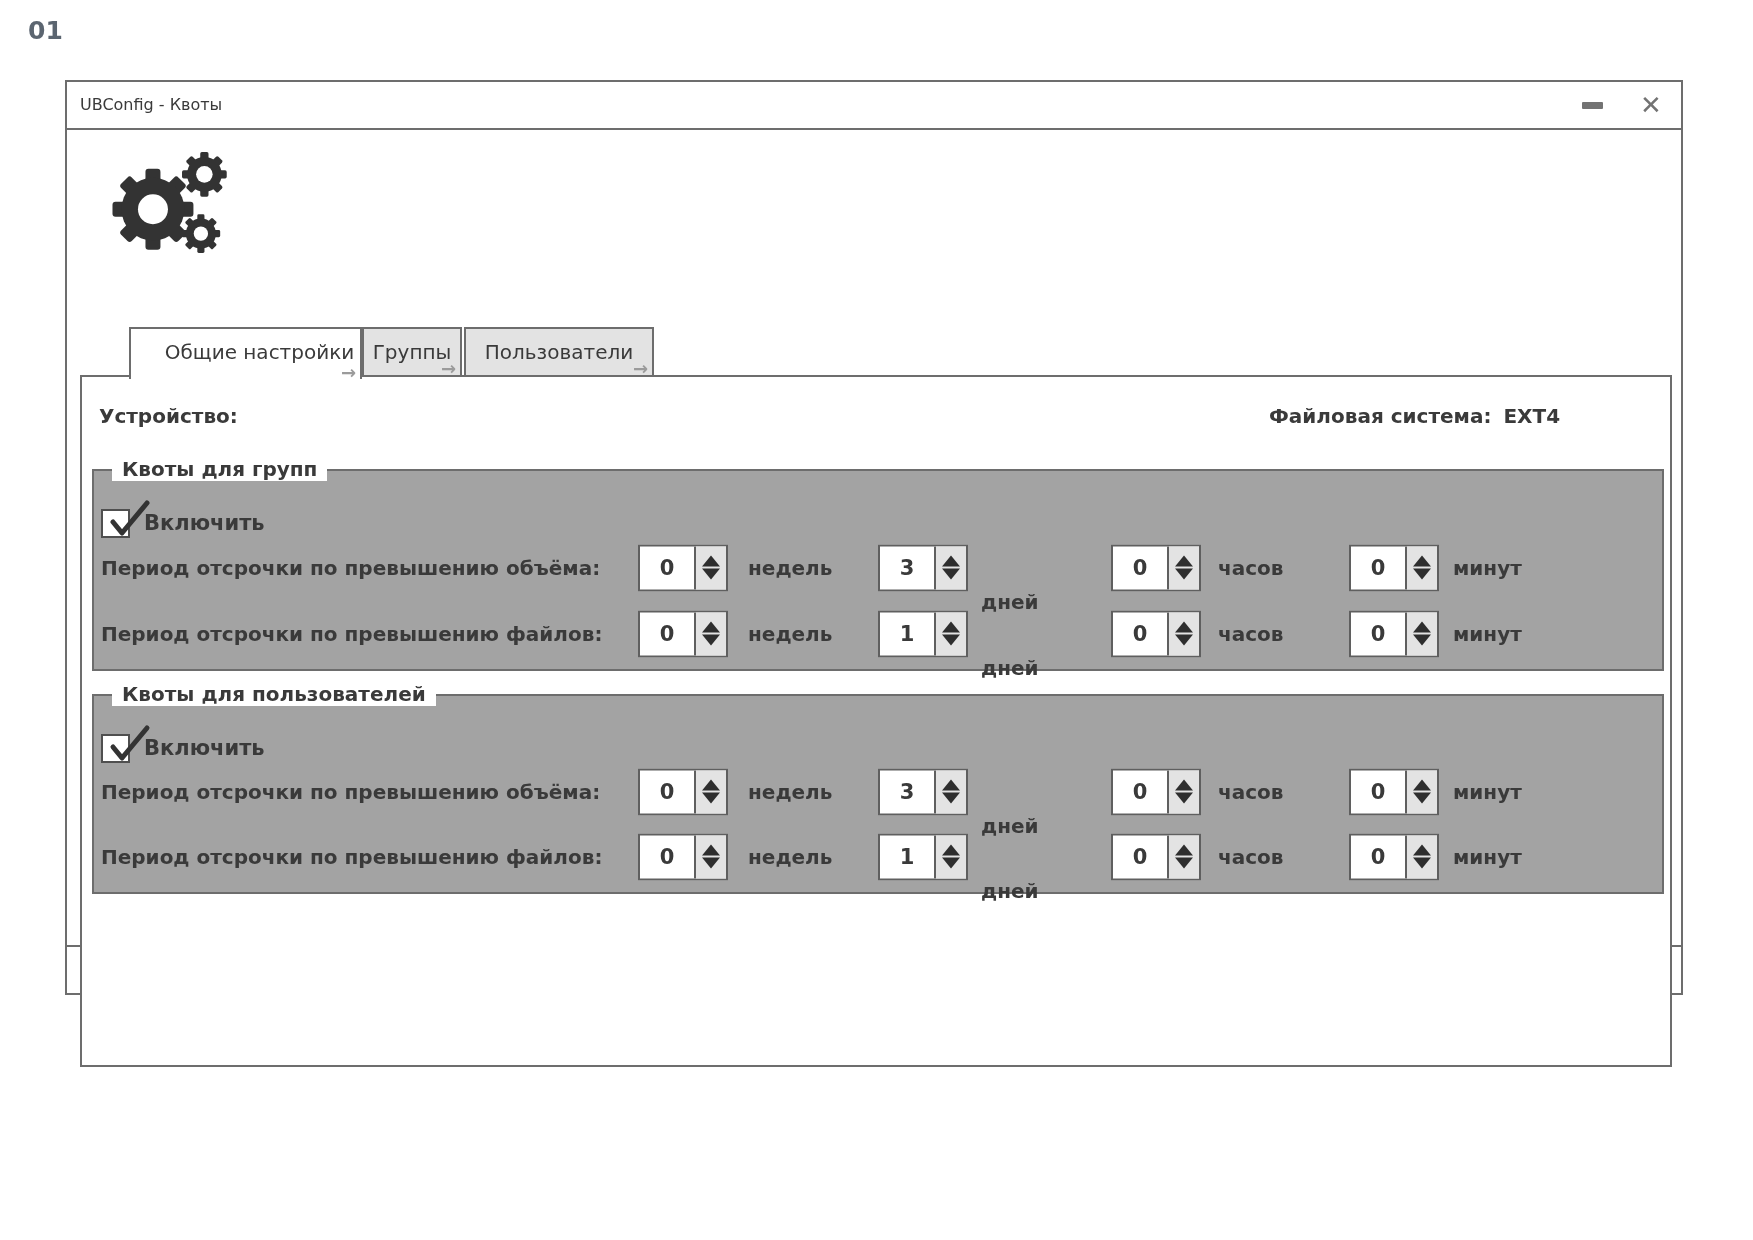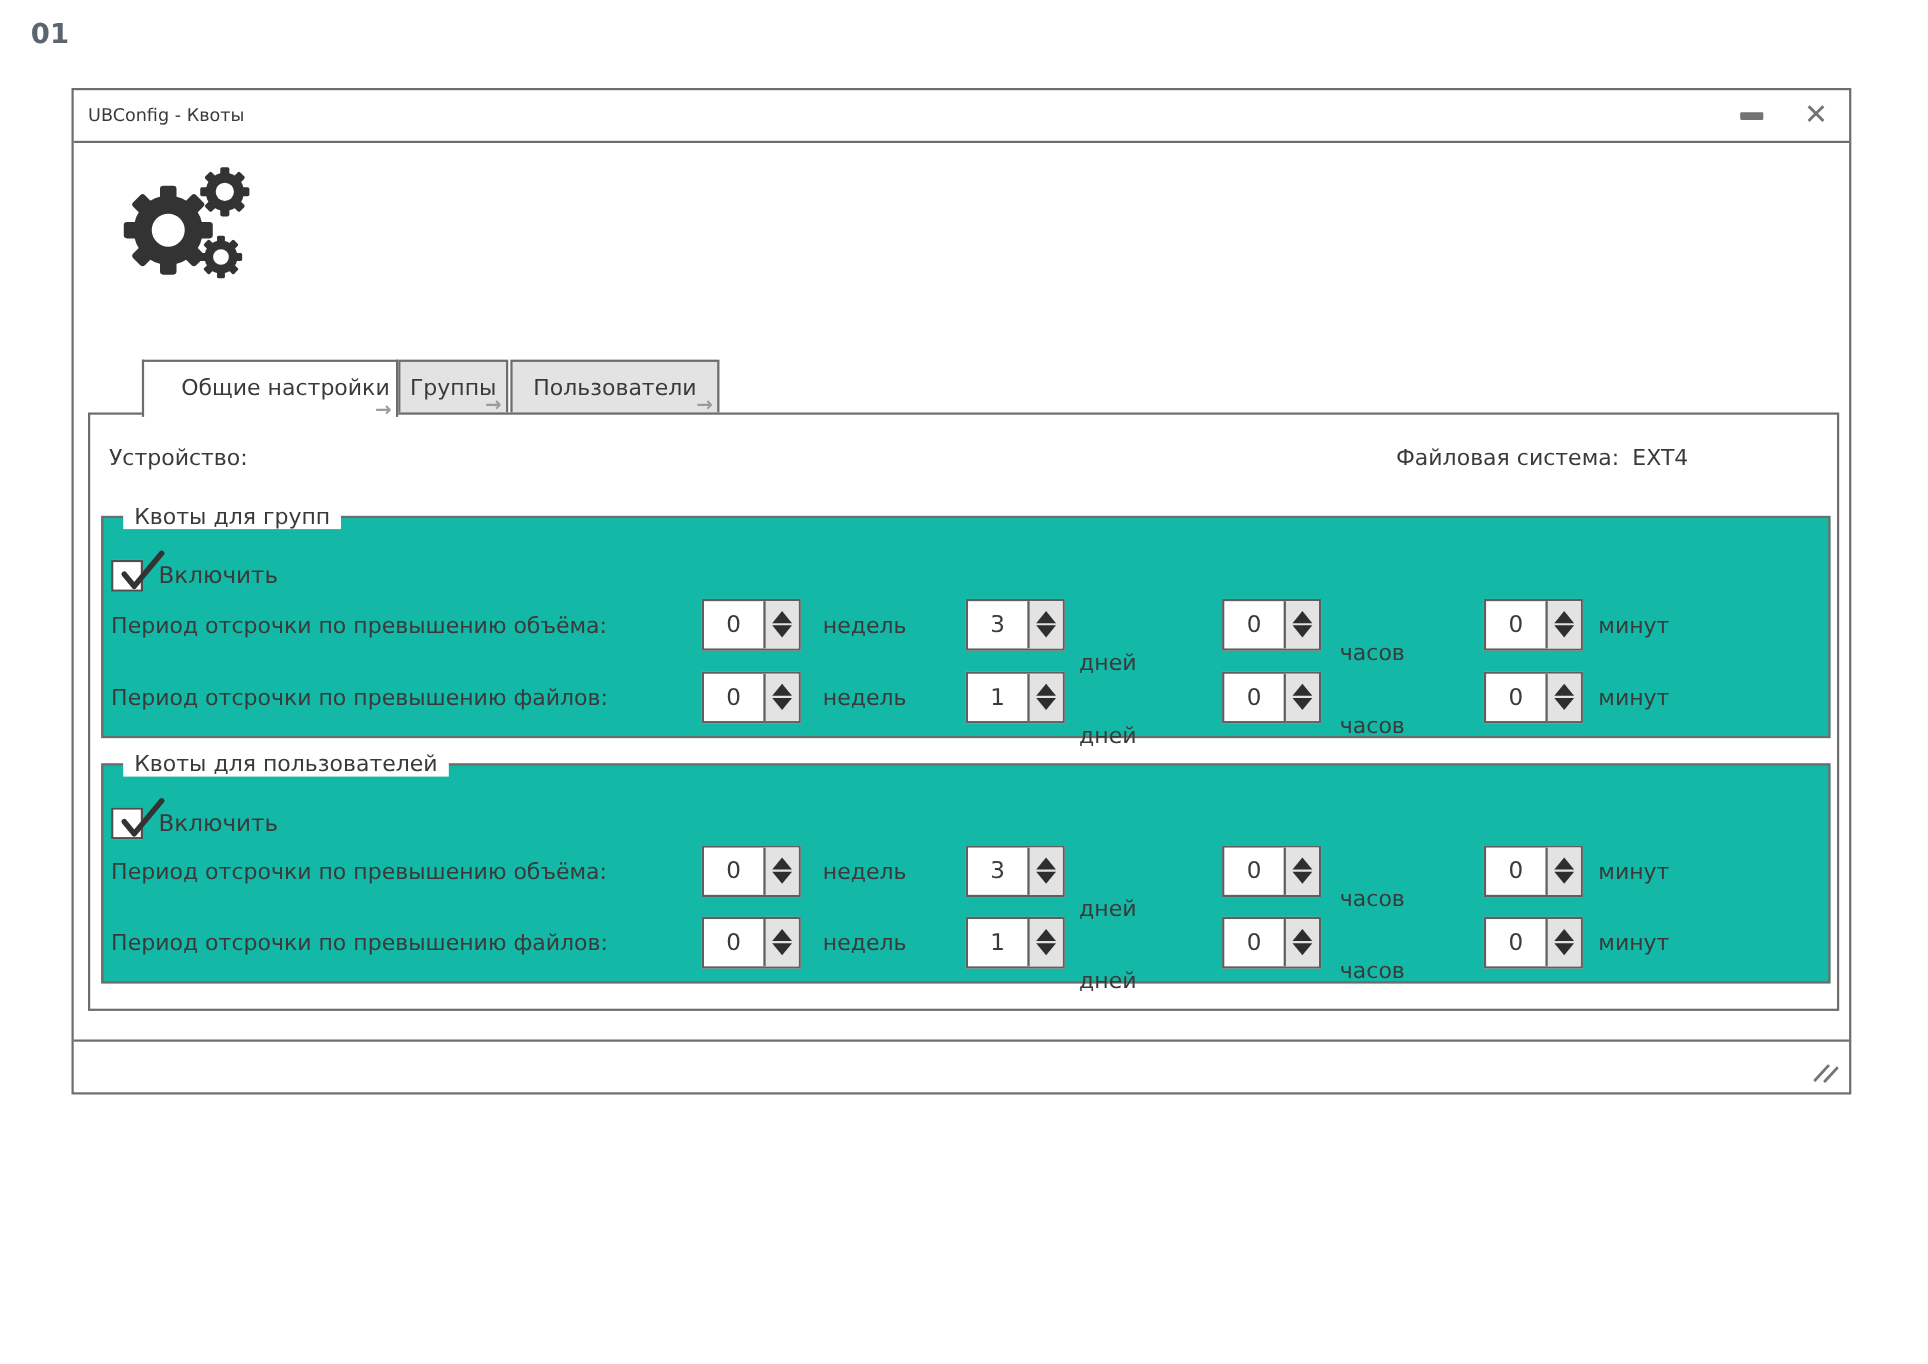--- a/index.html
+++ b/index.html
@@ -48,41 +48,41 @@
     font-size:20px; text-align:center; line-height:46px;
     cursor:pointer;
   }
   .tab-active { background:#fff; height:52px; border-bottom:none; z-index:3; }
   .tab-arrow {
     position:absolute; right:4px; bottom:-3px; line-height:1;
     font-size:18px; font-weight:bold; color:#9b9b9b;
   }
   
   .panel {
-    position:absolute; left:13px; top:293px; width:1592px; height:544px;
-    border:2px solid #6d6d6d; background:#fff; z-index:2;
+    position:absolute; left:13px; top:293px; width:1592px; height:692px;
+    border:2px solid #6d6d6d; background:#fff; z-index:2;font-weight:bold;
   }
   .device-label { position:absolute; left:17px; top:27px; font-size:20px; }
   .combo {
     position:absolute; left:330px; top:17px; width:835px; height:47px;
     border:2px solid #5f5f5f; background:#fff; cursor:pointer;
   }
   .combo-value { position:absolute; left:10px; top:0; line-height:43px; font-size:21px; }
   .combo-btn {
     position:absolute; right:0; top:0; bottom:0; width:33px;
     background:#e3e3e3; border-left:2px solid #5f5f5f;
     display:flex; align-items:center; justify-content:center;
   }
   .tri-dn { width:0; height:0; border-left:9px solid transparent; border-right:9px solid transparent; border-top:11px solid #4d4d4d; }
   .fs-wrap { position:absolute; left:1187px; top:27px; font-size:20px; white-space:nowrap; }
   .fs-wrap .fs-value { margin-left:12px; }
   
   .groupbox {
     position:absolute; left:10px; width:1572px;
-    border:2px solid #6d6d6d; background:#14b8a6;
+    border:2px solid #6d6d6d; background:#a3a3a3;
   }
   .gb-groups { top:92px;  height:202px; }
   .gb-users  { top:317px; height:200px; }
   .legend {
     position:absolute; top:-14px; left:18px;
     background:#fff; padding:0 10px; font-size:20px;
   }
   .cb-row { position:absolute; left:7px; height:32px; }
   .cb-row-1 { top:38px; }
   .checkbox {
@@ -107,21 +107,21 @@
   .spin-btn {
     width:32px; background:#e3e3e3; border-left:2px solid #5f5f5f;
     display:flex; flex-direction:column; align-items:center; justify-content:center;
     gap:2px; cursor:pointer;
   }
   .t-up { width:0; height:0; border-left:9px solid transparent; border-right:9px solid transparent; border-bottom:11px solid #2e2e2e; }
   .t-dn { width:0; height:0; border-left:9px solid transparent; border-right:9px solid transparent; border-top:11px solid #2e2e2e; }
   
   .c-sp1 { left:544px; }  .c-u1 { left:654px; }
   .c-sp2 { left:784px; }  .c-u2 { left:887px;margin-top:34px; }
-  .c-sp3 { left:1017px; } .c-u3 { left:1124px;margin-top:25px; }
+  .c-sp3 { left:1017px; } .c-u3 { left:1124px; }
   .c-sp4 { left:1255px; } .c-u4 { left:1359px; }
   
   .statusbar {
     position:absolute; left:0; right:0; bottom:0; height:48px;
     border-top:2px solid #6d6d6d;
   }
   .grip { position:absolute; right:8px; bottom:7px; width:26px; height:20px; cursor:nwse-resize; }
 </style>
 </head>
 <body>

